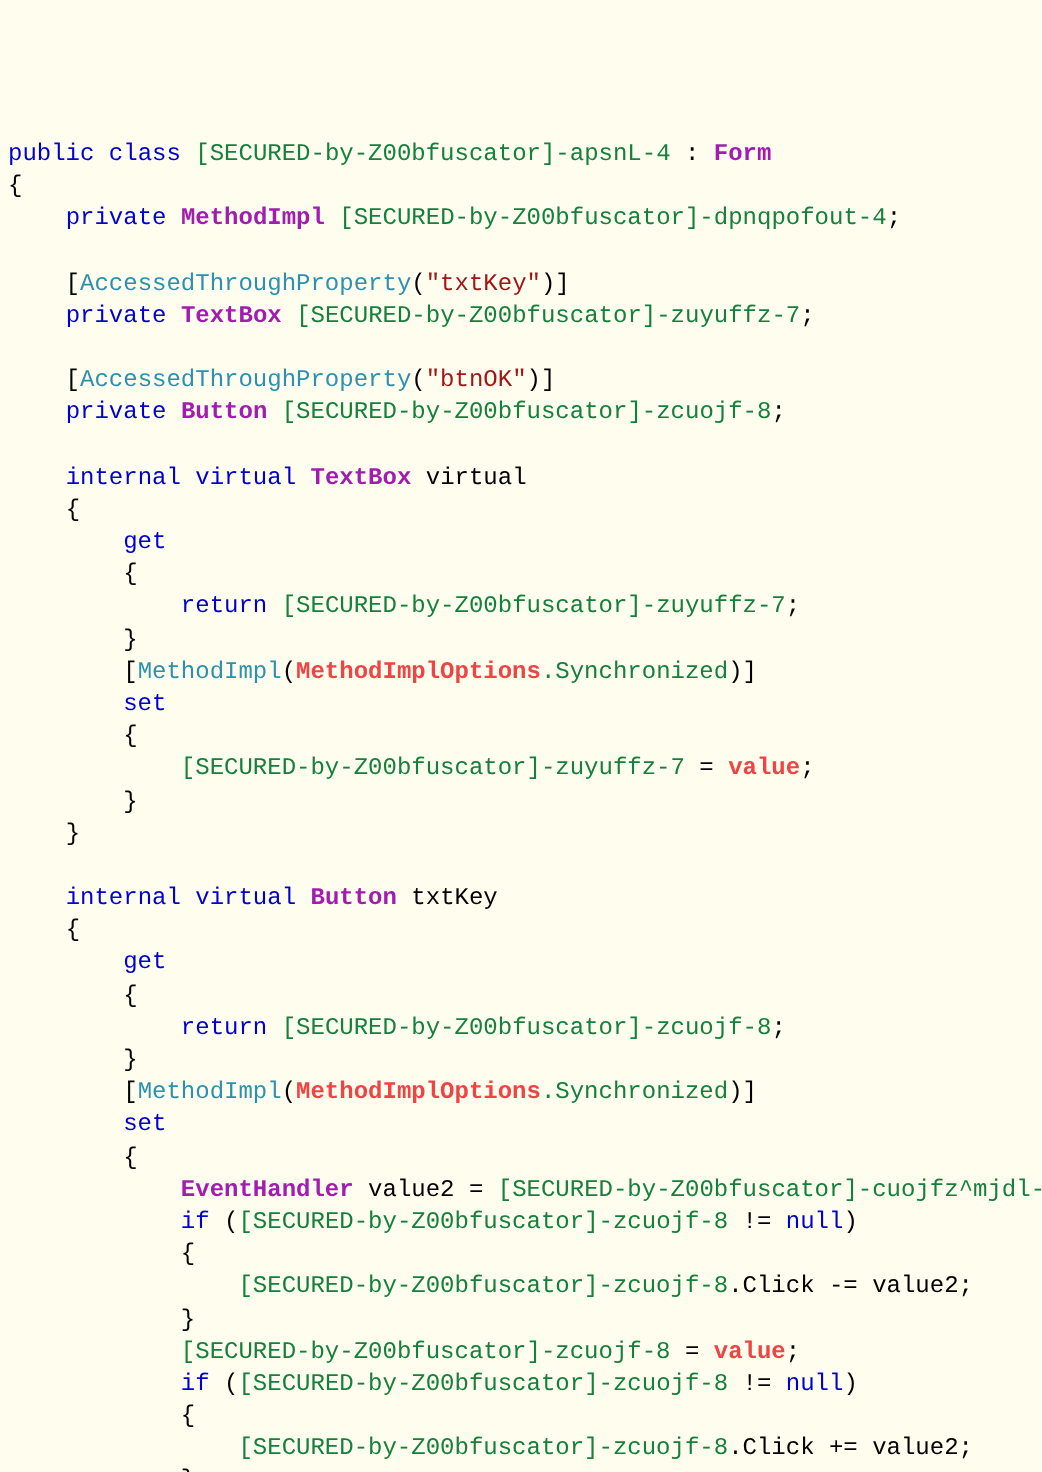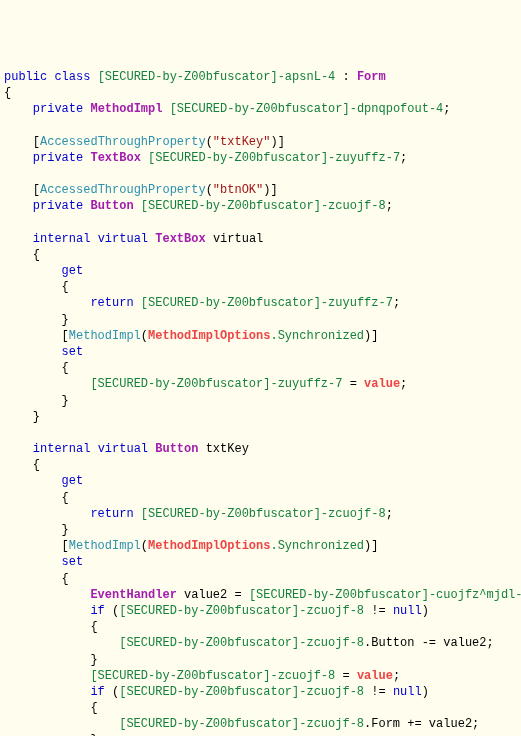--- a/index.html
+++ b/index.html
@@ -55,26 +55,26 @@
         <span class="kw">get</span>
         <span class="brace">{</span>
             <span class="kw">return</span> <span class="it">[SECURED-by-Z00bfuscator]-zcuojf-8</span>;
         <span class="brace">}</span>
         [<span class="attr-name">MethodImpl</span>(<span class="ident-dark">MethodImplOptions</span><span class="it">.Synchronized</span>)]
         <span class="kw">set</span>
         <span class="brace">{</span>
             <span class="type">EventHandler</span> <span>value2</span> = <span class="it">[SECURED-by-Z00bfuscator]-cuojfz^mjdl-3</span>;
             <span class="kw">if</span> (<span class="it">[SECURED-by-Z00bfuscator]-zcuojf-8</span> <span>!=</span> <span class="kw">null</span>)
             <span class="brace">{</span>
-                <span class="it">[SECURED-by-Z00bfuscator]-zcuojf-8</span><span>.Button -= value2;</span>
+                <span class="it">[SECURED-by-Z00bfuscator]-zcuojf-8</span><span>.Click -= value2;</span>
             <span class="brace">}</span>
             <span class="it">[SECURED-by-Z00bfuscator]-zcuojf-8</span> = <span class="ident-dark">value</span>;
             <span class="kw">if</span> (<span class="it">[SECURED-by-Z00bfuscator]-zcuojf-8</span> <span>!=</span> <span class="kw">null</span>)
             <span class="brace">{</span>
-                <span class="it">[SECURED-by-Z00bfuscator]-zcuojf-8</span><span>.Form += value2;</span>
+                <span class="it">[SECURED-by-Z00bfuscator]-zcuojf-8</span><span>.Click += value2;</span>
             <span class="brace">}</span>
         
     
 
      ()
     
         ();
     </div>
 
 

